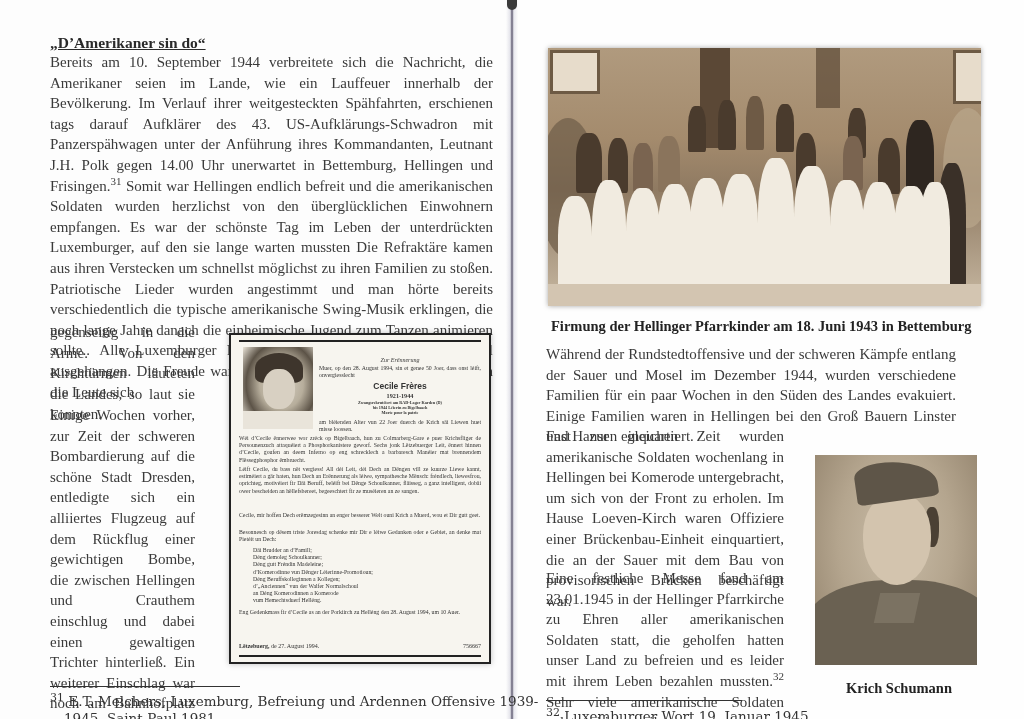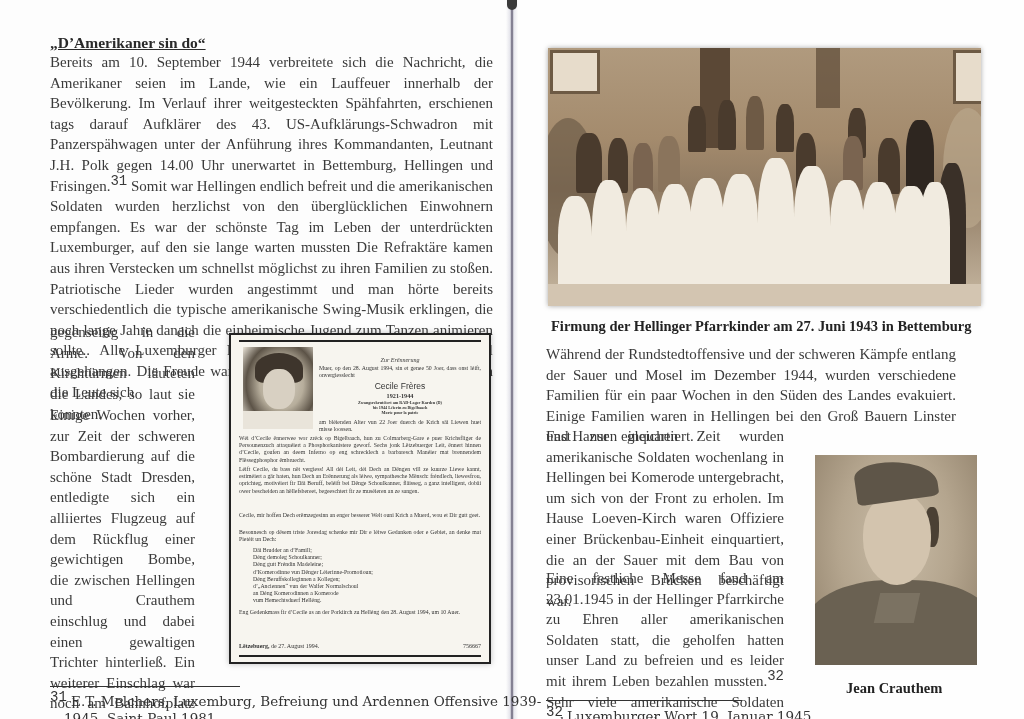--- a/index.html
+++ b/index.html
@@ -25,21 +25,21 @@
     .heading {
       position:absolute; left:50px; top:34px;
       font-weight:bold; font-size:15.5px; text-decoration:underline;
       color:#2a2a2a;
     }
     .para {
       position:absolute; font-size:15px; line-height:20.6px;
       text-align:justify; color:#3a3a3a;
     }
     .p1 { left:50px; top:52px; width:443px; }
-    .sup { font-size:14px; vertical-align:super; line-height:0;font-family:Liberation Mono, monospace; }
+    .sup { font-size:11px; vertical-align:super; line-height:0; }
 
     .fn-rule { position:absolute; height:1px; background:#333; }
     .footnote {
       position:absolute; font-family:"DejaVu Serif", serif; font-size:13.5px;
       color:#333; line-height:17px; white-space:nowrap;
     }
 
     
     .obit {
       position:absolute; left:229px; top:333px; width:258px; height:327px;
@@ -54,21 +54,21 @@
       background:radial-gradient(ellipse at 55% 45%, #d9d3c6 0%, #b7ae9c 40%, #5c5347 65%, #e3ddd1 90%);
       overflow:hidden;
     }
     .obit-photo .hair { position:absolute; left:12px; top:6px; width:48px; height:30px; border-radius:50% 50% 20% 20%; background:#3e352c; }
     .obit-photo .face { position:absolute; left:20px; top:22px; width:32px; height:40px; border-radius:45%; background:#d8d0c2; }
     .obit-photo .shoulder { position:absolute; left:0; top:64px; width:70px; height:20px; background:#e9e4da; }
     .o-head { position:absolute; left:88px; right:8px; text-align:center; }
     .o-small { font-size:5.8px; line-height:7.2px; }
     .o-text { position:absolute; left:8px; right:8px; font-size:5.8px; line-height:7.2px; text-align:justify; }
     .o-italic { font-style:italic; font-size:6px; }
-    .o-name { font-family:"Liberation Sans", sans-serif; font-weight:normal; font-size:8.5px; }
+    .o-name { font-family:"Liberation Sans", sans-serif; font-weight:bold; font-size:8.5px; }
     .o-years { font-weight:bold; font-size:6.2px; }
     .o-tiny { font-size:4.2px; line-height:5.2px; font-weight:bold; }
     .o-indent { padding-left:14px; text-align:left; }
     .o-footer { position:absolute; left:8px; right:8px; bottom:13px; font-size:6px; display:flex; justify-content:space-between; }
 
     
     .photo-group {
       position:absolute; left:548px; top:48px; width:433px; height:258px;
       box-shadow:0 0 5px rgba(0,0,0,0.35);
       background:linear-gradient(to bottom, #b09a7e 0%, #a48b6d 35%, #8f7a62 55%, #c8b9a3 100%);
@@ -194,34 +194,34 @@
   <div class="pg-kid-white" style="left:174px; top:126px; width:36px; height:122px;"></div>
   <div class="pg-kid-white" style="left:210px; top:110px; width:36px; height:138px;"></div>
   <div class="pg-kid-white" style="left:246px; top:118px; width:36px; height:130px;"></div>
   <div class="pg-kid-white" style="left:282px; top:132px; width:34px; height:116px;"></div>
   <div class="pg-kid-white" style="left:314px; top:134px; width:34px; height:114px;"></div>
   <div class="pg-kid-white" style="left:346px; top:138px; width:34px; height:110px;"></div>
   <div class="pg-kid-white" style="left:372px; top:134px; width:30px; height:114px;"></div>
   <div class="pg-ground"></div>
 </div>
 
-<div class="caption-group">Firmung der Hellinger Pfarrkinder am 27. Juni 1943 in Bettemburg</div>
+<div class="caption-group">Firmung der Hellinger Pfarrkinder am 18. Juni 1943 in Bettemburg</div>
 
 <div class="para r-p1">Während der Rundstedtoffensive und der schweren Kämpfe entlang der Sauer und Mosel im Dezember 1944, wurden verschiedene Familien für ein paar Wochen in den Süden des Landes evakuiert. Einige Familien waren in Hellingen bei den Groß Bauern Linster und Hansen einquartiert.</div>
 <div class="para r-p2">Fast zur gleichen Zeit wurden amerikanische Soldaten wochenlang in Hellingen bei Komerode untergebracht, um sich von der Front zu erholen. Im Hause Loeven-Kirch waren Offiziere einer Brückenbau-Einheit einquartiert, die an der Sauer mit dem Bau von provisorischen Brücken beschäftigt war.</div>
 <div class="para r-p3">
   <span>Eine festliche Messe fand am 23.01.1945 in der Hellinger Pfarrkirche zu Ehren aller amerikanischen Soldaten statt, die geholfen hatten unser Land zu befreien und es leider mit ihrem Leben bezahlen mussten.</span><span class="sup">32</span><span> Sehr viele amerikanische Soldaten nahmen hieran teil.</span>
 </div>
 
 <div class="photo-soldier">
   <div class="ps-uniform"></div>
   <div class="ps-collar"></div>
   <div class="ps-hair"></div>
   <div class="ps-face"></div>
   <div class="ps-cap"></div>
 </div>
-<div class="caption-soldier">Jean Crauthem</div>
+<div class="caption-soldier">Krich Schumann</div>
 
 <div class="fn-rule" style="left:546px; top:700px; width:196px;"></div>
 <div class="footnote" style="left:546px; top:708px;">
   <span class="sup">32</span>
   <span>Luxemburger Wort 19. Januar 1945</span>
 </div>
 
 </body></html>

